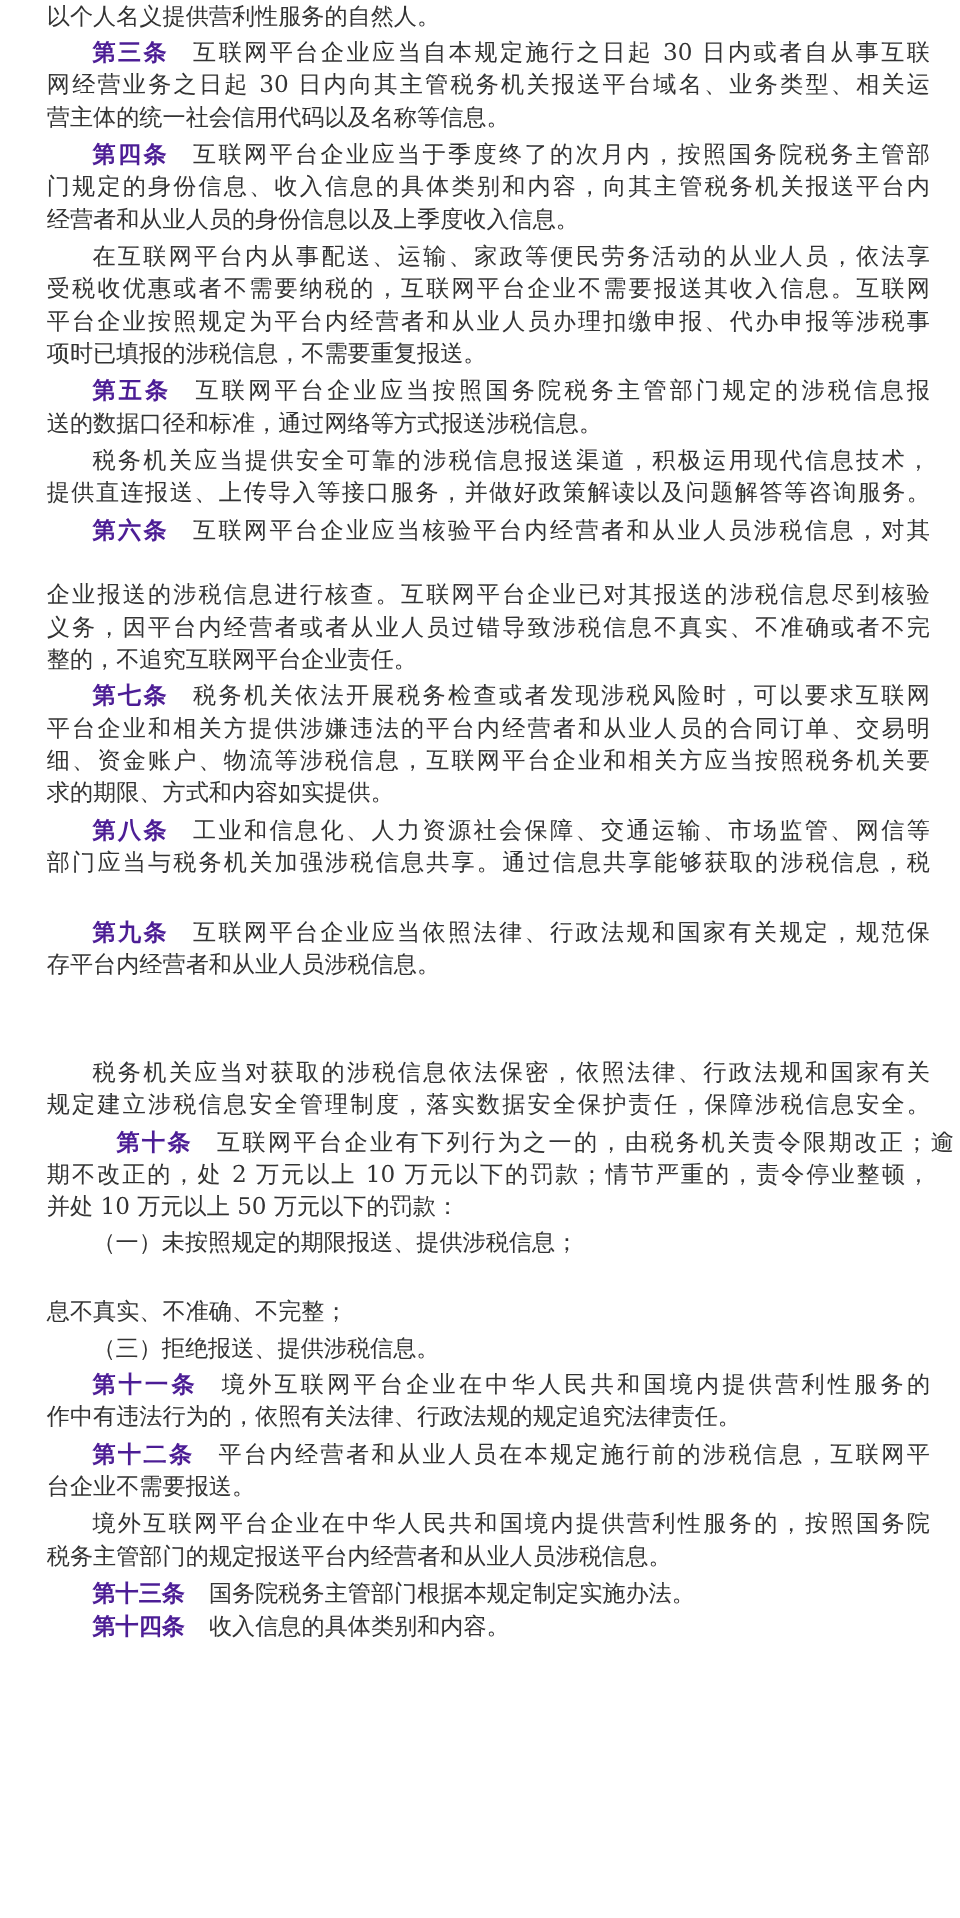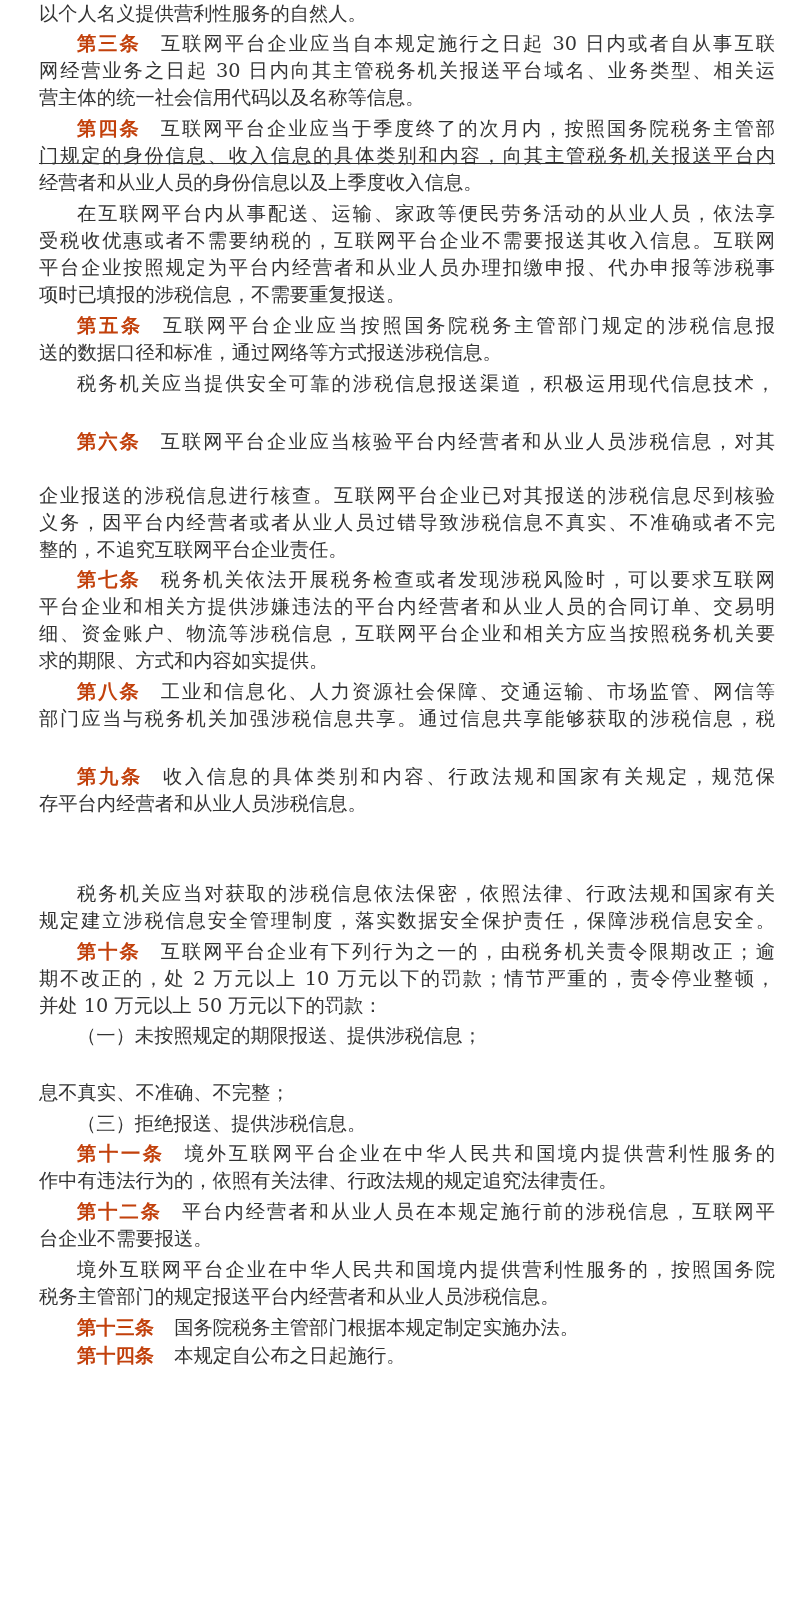--- a/index.html
+++ b/index.html
@@ -4,61 +4,62 @@
 <style>
   html, body { margin: 0; padding: 0; background: #ffffff; }
   body { width: 800px; height: 1598px; position: relative; overflow: hidden;
          font-family: "DejaVu Serif", "Liberation Serif", serif; color: #333333; }
   .page { position: absolute; left: 12px; top: 0; width: 800px; height: 1423px; }
   .line { position: absolute; left: 27px; width: 736px; height: 27px; font-size: 19.3px;
           line-height: 27px; white-space: nowrap; letter-spacing: 0px; text-align: justify;
           text-align-last: justify; }
   .line.last { text-align-last: left; }
   .line.indent { left: 65px; width: 698px; }
-  .art { font-weight: bold; font-family: Liberation Mono, monospace; color: #c2410c; margin-right: 20px; }
+  .art { font-weight: bold; font-family: Liberation Mono, monospace; color: #4c1d95; margin-right: 20px; }
 </style>
 </head>
 <body>
 
 <div class="page" id="page">
     <div class="line last" style="top: 0px;"><span>以个人名义提供营利性服务的自然人。</span></div>
     <div class="line indent" style="top: 30px;"><span class="art">第三条</span><span>互联网平台企业应当自本规定施行之日起 30 日内或者自从事互联</span></div>
     <div class="line" style="top: 57px;"><span>网经营业务之日起 30 日内向其主管税务机关报送平台域名、业务类型、相关运</span></div>
     <div class="line last" style="top: 84px;"><span>营主体的统一社会信用代码以及名称等信息。</span></div>
     <div class="line indent" style="top: 115px;"><span class="art">第四条</span><span>互联网平台企业应当于季度终了的次月内，按照国务院税务主管部</span></div>
-    <div class="line" style="top: 142px; text-decoration: underline;"><span>门规定的身份信息、收入信息的具体类别和内容，向其主管税务机关报送平台内</span></div>
+    <div class="line" style="top: 142px;"><span>门规定的身份信息、收入信息的具体类别和内容，向其主管税务机关报送平台内</span></div>
     <div class="line last" style="top: 169px;"><span>经营者和从业人员的身份信息以及上季度收入信息。</span></div>
     <div class="line indent" style="top: 200px;"><span>在互联网平台内从事配送、运输、家政等便民劳务活动的从业人员，依法享</span></div>
     <div class="line" style="top: 227px;"><span>受税收优惠或者不需要纳税的，互联网平台企业不需要报送其收入信息。互联网</span></div>
     <div class="line" style="top: 254px;"><span>平台企业按照规定为平台内经营者和从业人员办理扣缴申报、代办申报等涉税事</span></div>
     <div class="line last" style="top: 281px;"><span>项时已填报的涉税信息，不需要重复报送。</span></div>
     <div class="line indent" style="top: 312px;"><span class="art">第五条</span><span>互联网平台企业应当按照国务院税务主管部门规定的涉税信息报</span></div>
     <div class="line last" style="top: 339px;"><span>送的数据口径和标准，通过网络等方式报送涉税信息。</span></div>
     <div class="line indent" style="top: 370px;"><span>税务机关应当提供安全可靠的涉税信息报送渠道，积极运用现代信息技术，</span></div>
+    <div class="line" style="top: 397px;"><span>提供直连报送、上传导入等接口服务，并做好政策解读以及问题解答等咨询服务。</span></div>
     <div class="line indent" style="top: 428px;"><span class="art">第六条</span><span>互联网平台企业应当核验平台内经营者和从业人员涉税信息，对其</span></div>
     <div class="line" style="top: 482px;"><span>企业报送的涉税信息进行核查。互联网平台企业已对其报送的涉税信息尽到核验</span></div>
     <div class="line" style="top: 509px;"><span>义务，因平台内经营者或者从业人员过错导致涉税信息不真实、不准确或者不完</span></div>
     <div class="line last" style="top: 536px;"><span>整的，不追究互联网平台企业责任。</span></div>
     <div class="line indent" style="top: 566px;"><span class="art">第七条</span><span>税务机关依法开展税务检查或者发现涉税风险时，可以要求互联网</span></div>
     <div class="line" style="top: 593px;"><span>平台企业和相关方提供涉嫌违法的平台内经营者和从业人员的合同订单、交易明</span></div>
     <div class="line" style="top: 620px;"><span>细、资金账户、物流等涉税信息，互联网平台企业和相关方应当按照税务机关要</span></div>
     <div class="line last" style="top: 647px;"><span>求的期限、方式和内容如实提供。</span></div>
     <div class="line indent" style="top: 678px;"><span class="art">第八条</span><span>工业和信息化、人力资源社会保障、交通运输、市场监管、网信等</span></div>
     <div class="line" style="top: 705px;"><span>部门应当与税务机关加强涉税信息共享。通过信息共享能够获取的涉税信息，税</span></div>
-    <div class="line indent" style="top: 763px;"><span class="art">第九条</span><span>收入信息的具体类别和内容、行政法规和国家有关规定，规范保</span></div>
+    <div class="line indent" style="top: 763px;"><span class="art">第九条</span><span>互联网平台企业应当依照法律、行政法规和国家有关规定，规范保</span></div>
     <div class="line last" style="top: 790px;"><span>存平台内经营者和从业人员涉税信息。</span></div>
     <div class="line indent" style="top: 880px;"><span>税务机关应当对获取的涉税信息依法保密，依照法律、行政法规和国家有关</span></div>
     <div class="line" style="top: 907px;"><span>规定建立涉税信息安全管理制度，落实数据安全保护责任，保障涉税信息安全。</span></div>
-    <div class="line indent" style="top: 938px;"><span class="art">第十条</span><span>互联网平台企业有下列行为之一的，由税务机关责令限期改正；逾</span></div>
+    <div class="line indent" style="top: 938px; margin-left: 20px;"><span class="art">第十条</span><span>互联网平台企业有下列行为之一的，由税务机关责令限期改正；逾</span></div>
     <div class="line" style="top: 965px;"><span>期不改正的，处 2 万元以上 10 万元以下的罚款；情节严重的，责令停业整顿，</span></div>
     <div class="line last" style="top: 992px;"><span>并处 10 万元以上 50 万元以下的罚款：</span></div>
     <div class="line indent last" style="top: 1022px;"><span>（一）未按照规定的期限报送、提供涉税信息；</span></div>
     <div class="line last" style="top: 1079px;"><span>息不真实、不准确、不完整；</span></div>
     <div class="line indent last" style="top: 1110px;"><span>（三）拒绝报送、提供涉税信息。</span></div>
     <div class="line indent" style="top: 1140px;"><span class="art">第十一条</span><span>境外互联网平台企业在中华人民共和国境内提供营利性服务的</span></div>
     <div class="line last" style="top: 1167px;"><span>作中有违法行为的，依照有关法律、行政法规的规定追究法律责任。</span></div>
     <div class="line indent" style="top: 1198px;"><span class="art">第十二条</span><span>平台内经营者和从业人员在本规定施行前的涉税信息，互联网平</span></div>
     <div class="line last" style="top: 1225px;"><span>台企业不需要报送。</span></div>
     <div class="line indent" style="top: 1256px;"><span>境外互联网平台企业在中华人民共和国境内提供营利性服务的，按照国务院</span></div>
     <div class="line last" style="top: 1283px;"><span>税务主管部门的规定报送平台内经营者和从业人员涉税信息。</span></div>
     <div class="line indent last" style="top: 1314px;"><span class="art">第十三条</span><span>国务院税务主管部门根据本规定制定实施办法。</span></div>
-    <div class="line indent last" style="top: 1342px;"><span class="art">第十四条</span><span>本规定自公布之日起施行。</span></div>
+    <div class="line indent last" style="top: 1342px;"><span class="art">第十四条</span><span>收入信息的具体类别和内容。</span></div>
   </div>
 
 </body></html>

